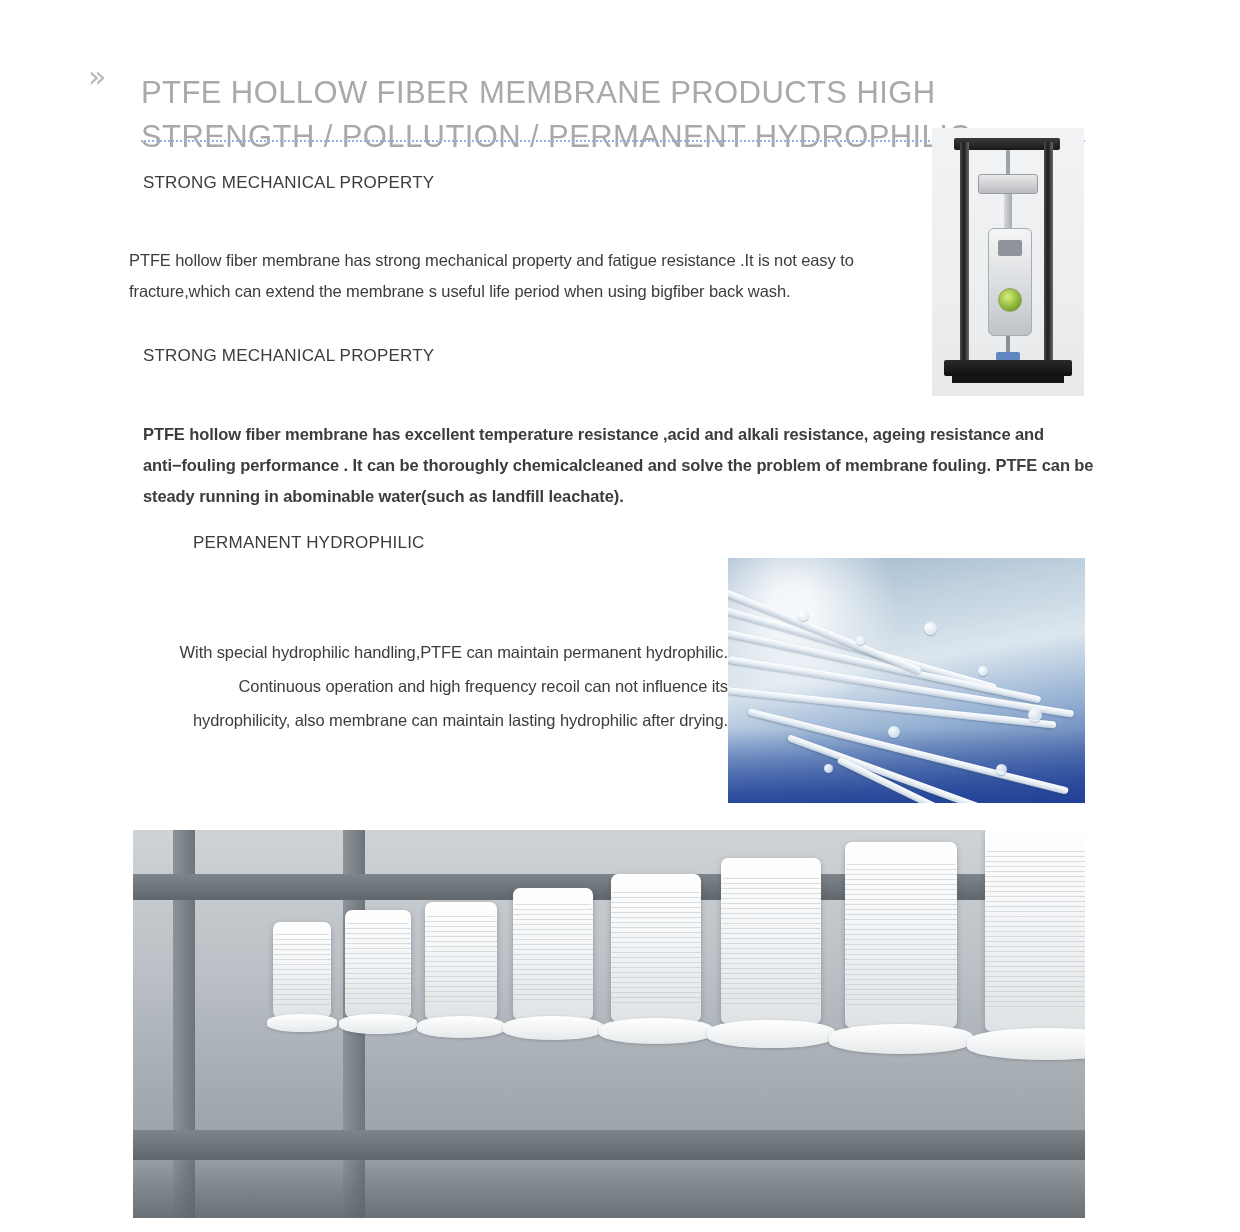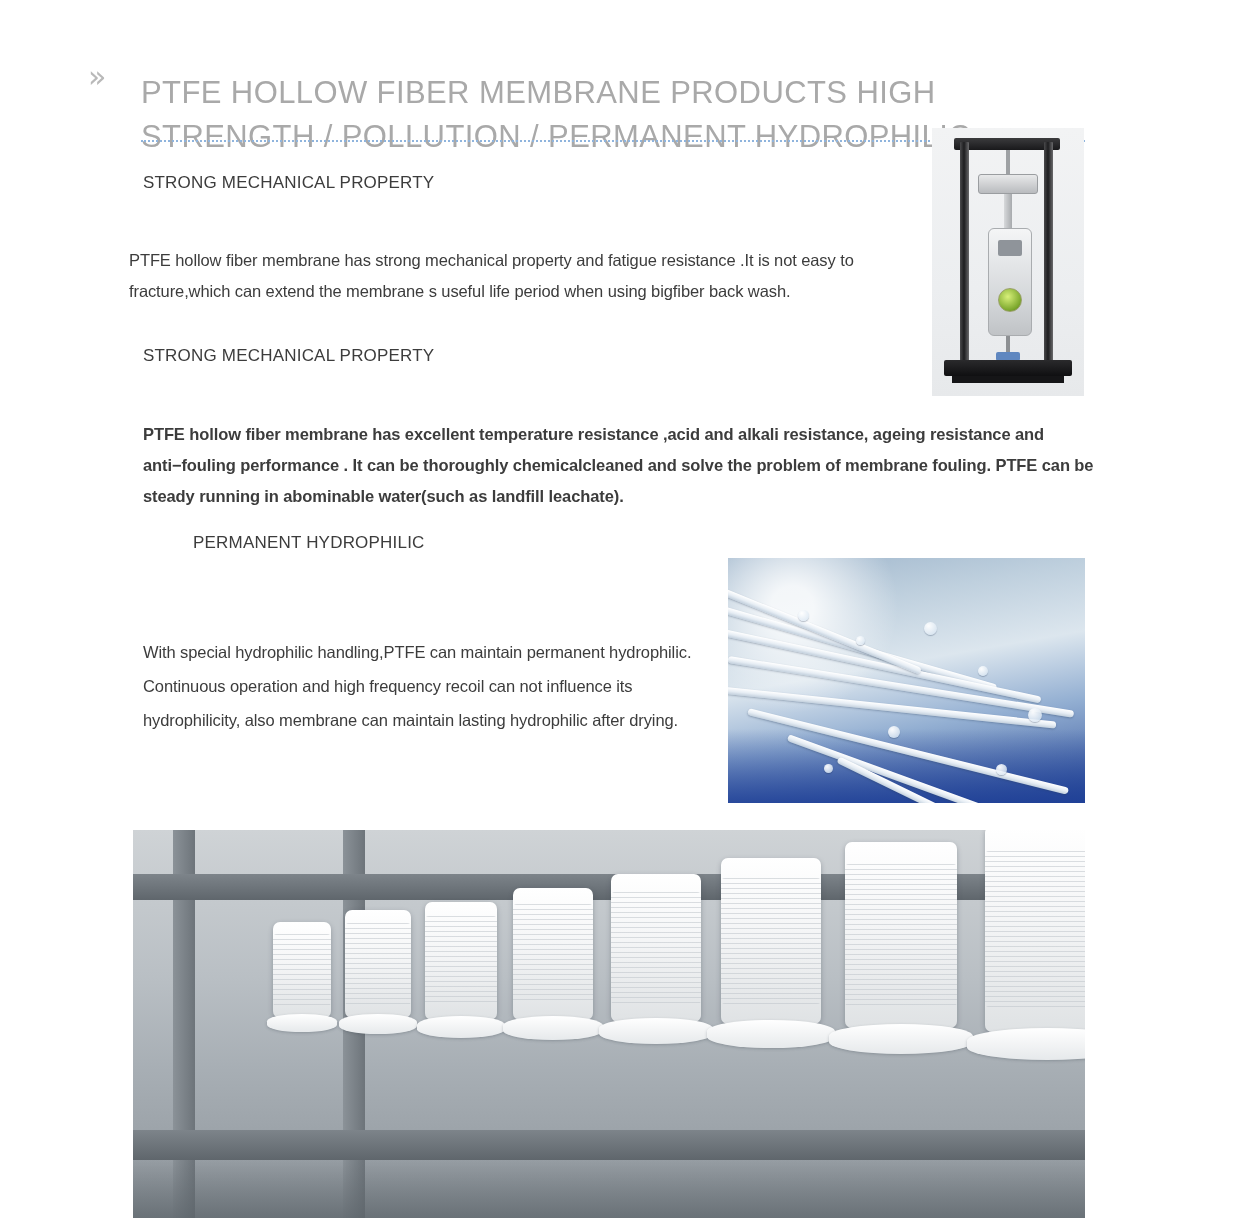--- a/index.html
+++ b/index.html
@@ -74,21 +74,21 @@
     text-align: left;
   }
 
   #sec1-heading { left: 143px; top: 172px; }
   #sec1-body    { left: 129px; top: 228px; width: 790px; }
 
   #sec2-heading { left: 143px; top: 345px; }
   #sec2-body    { left: 143px; top: 402px; width: 960px; font-weight: bold; }
 
   #sec3-heading { left: 145px; top: 532px; margin-left: 48px; }
-  #sec3-body    { left: 143px; top: 618px; width: 585px; line-height: 34px; }
+  #sec3-body    { left: 143px; top: 618px; width: 585px; line-height: 34px; text-align: right; }
 
   
   .img-frame { position: absolute; overflow: hidden; }
 
   
   #img-tester {
     left: 932px;
     top: 128px;
     width: 152px;
     height: 268px;

